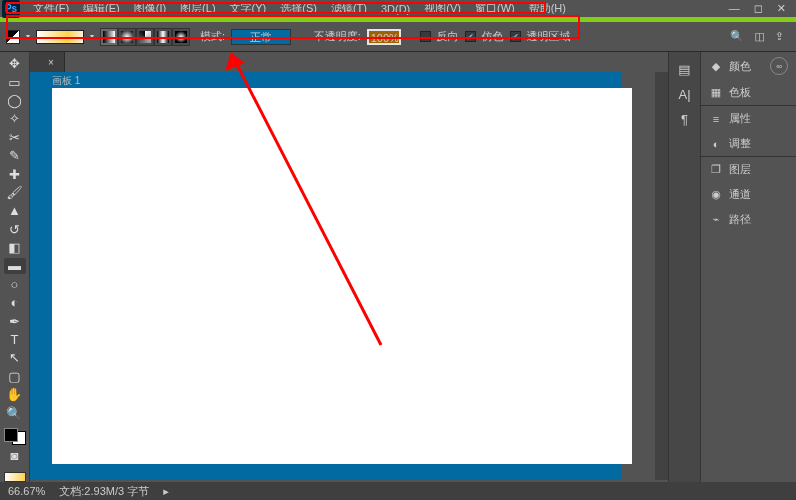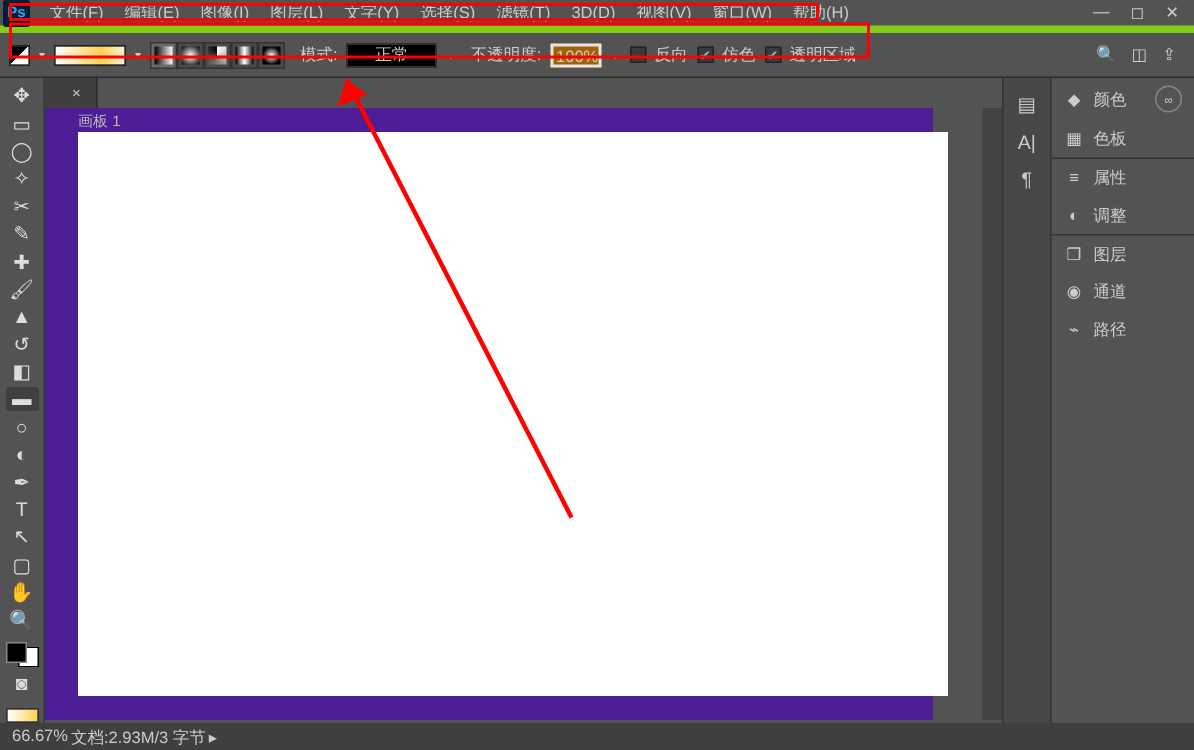--- a/index.html
+++ b/index.html
@@ -12,45 +12,45 @@
 .highlight1{position:absolute;left:6px;top:2px;width:540px;height:12px;border:2px solid red;pointer-events:none}
 .highlight2{position:absolute;left:6px;top:15px;width:574px;height:24px;border:2px solid red;pointer-events:none}
 .grad-swatch{width:14px;height:14px;background:linear-gradient(135deg,#000 50%,#fff 50%);border:1px solid #222}
 .chev{font-size:8px;color:#ccc}
 .grad-prev{width:48px;height:14px;background:linear-gradient(90deg,#fff,#ffe9a8,#ffd24d,#f8f2dc);border:1px solid #222}
 .grad-types{display:flex;gap:0}
 .gt{width:18px;height:18px;border:1px solid #333;background:#4a4a4a;display:flex;align-items:center;justify-content:center}
 .gt.active{background:#6a6a6a}
 .glyph{display:inline-block;width:12px;height:12px}
 .lbl{margin-left:4px}
-.mode-sel{width:60px;height:16px;background:#000000;border:1px solid #333;text-align:center;line-height:14px}
+.mode-sel{width:60px;height:16px;background:#0369a1;border:1px solid #333;text-align:center;line-height:14px}
 .op-val{width:34px;height:16px;background:#a16207;border:2px solid #e5e5e5;text-align:right;line-height:14px}
 .cb{width:11px;height:11px;background:#3a3a3a;border:1px solid #222;display:inline-flex;align-items:center;justify-content:center;font-size:9px;color:#6cf}
 .right-icons{margin-left:auto;display:flex;gap:10px;padding-right:6px;font-size:13px}
 .tabbar{position:absolute;left:30px;top:52px;height:20px;display:flex;align-items:center;background:#3f3f3f;padding:0 10px;border-right:1px solid #2a2a2a}
 .tabbar .x{margin-left:8px;font-size:10px}
 .toolbar{position:absolute;left:0;top:52px;width:30px;bottom:18px;background:#535353;border-right:1px solid #383838;display:flex;flex-direction:column;align-items:center;padding-top:4px;gap:3px}
 .tool{width:22px;height:20px;display:flex;align-items:center;justify-content:center;font-size:13px;color:#ddd;border-radius:2px}
 .tool.sel{background:#3f3f3f}
 .fgbg{position:relative;width:22px;height:22px;margin-top:4px}
 .bgc{position:absolute;right:0;bottom:0;width:14px;height:14px;background:#fff;border:1px solid #000}
 .fgc{position:absolute;left:0;top:0;width:14px;height:14px;background:#000;border:1px solid #888}
 .swatchrow{width:22px;height:12px;margin-top:6px;background:linear-gradient(90deg,#fff,#ffe9a8,#ffd24d);border:1px solid #333}
-.canvas-area{position:absolute;left:30px;top:72px;width:592px;height:408px;background:#4c1d95}
+.canvas-area{position:absolute;left:30px;top:72px;width:592px;height:408px;background:#0369a1}
 .artboard-lbl{position:absolute;left:22px;top:2px;font-size:10px;color:#bbb}
 .artboard{position:absolute;left:22px;top:16px;width:580px;height:376px;background:#fff}
 .scroll-v{position:absolute;right:127px;top:72px;width:14px;height:408px;background:#424242}
 .panelcol{position:absolute;right:96px;top:52px;width:32px;bottom:18px;background:#474747;border-left:1px solid #333;display:flex;flex-direction:column;align-items:center;gap:10px;padding-top:10px}
 .panelcol .pic{font-size:13px;color:#ccc}
 .rpanel{position:absolute;right:0;top:52px;width:96px;bottom:18px;background:#535353;border-left:1px solid #333;display:flex;flex-direction:column}
 .pgroup{display:flex;align-items:center;gap:6px;padding:5px 8px}
 .pgroup.alt{border-top:1px solid #333}
 .pic2{width:14px;text-align:center;color:#ccc}
 .cc{margin-left:auto;width:18px;height:18px;border:1px solid #888;border-radius:50%;display:flex;align-items:center;justify-content:center;font-size:8px}
-.status{position:absolute;left:0;bottom:0;height:18px;width:100%;background:#3f3f3f;display:flex;align-items:center;padding:0 8px;gap:2px;font-size:10px}
+.status{position:absolute;left:0;bottom:0;height:18px;width:100%;background:#3f3f3f;display:flex;align-items:center;padding:0 8px;gap:14px;font-size:10px}
 .arrow{position:absolute;left:221px;top:45px;pointer-events:none}
 </style>
 </head>
 <body>
 
 <div class="menubar">
   <div class="ps-logo">Ps</div>
   <div class="menu-item">文件(F)</div>
   <div class="menu-item">编辑(E)</div>
   <div class="menu-item">图像(I)</div>

